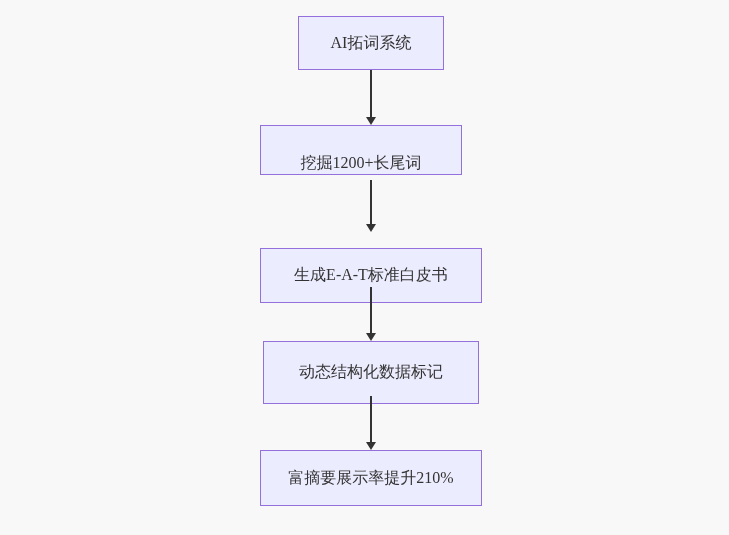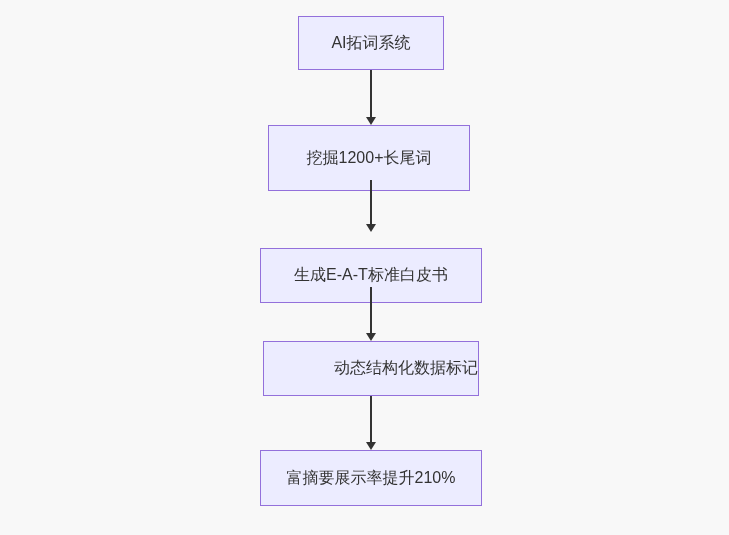--- a/index.html
+++ b/index.html
@@ -24,25 +24,26 @@
     position: absolute;
     background: var(--node-fill);
     border: 1px solid var(--node-border);
     color: var(--text);
     font-size: 16px;
     display: flex;
     align-items: center;
     justify-content: center;
     text-align: center;
     white-space: nowrap;
+    font-family: Liberation Serif, serif;
   }
   .node-1 { left: 298px; top: 16px;  width: 146px; height: 54px; }
-  .node-2 { left: 268px; top: 125px; width: 202px; height: 66px; }
+  .node-2 { left: 260px; top: 125px; width: 202px; height: 50px; align-items: flex-end; }
   .node-3 { left: 260px; top: 248px; width: 222px; height: 55px; }
-  .node-4 { left: 263px; top: 341px; width: 216px; height: 55px; justify-content: flex-end; }
+  .node-4 { left: 263px; top: 341px; width: 216px; height: 63px; }
   .node-5 { left: 260px; top: 450px; width: 222px; height: 56px; text-align: center; }
   .arrow {
     position: absolute;
     left: 370px;
     width: 2px;
   }
   .arrow-1 { top: 70px;  height: 55px; }
   .arrow-2 { top: 180px; height: 52px; }
   .arrow-3 { top: 287px; height: 54px; }
   .arrow-4 { top: 396px; height: 54px; }

